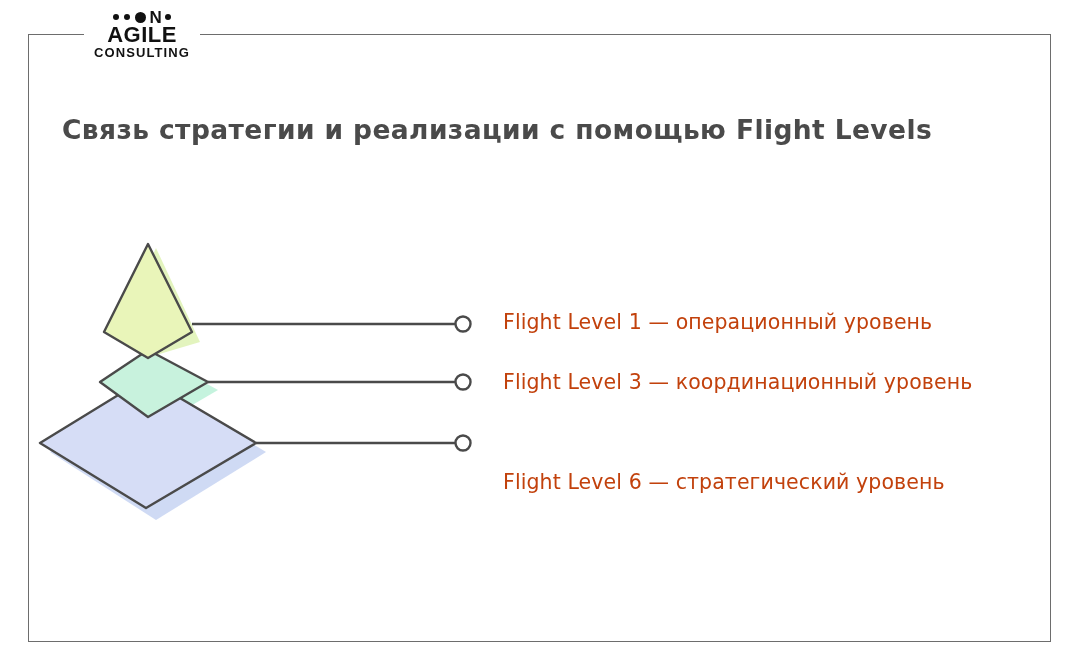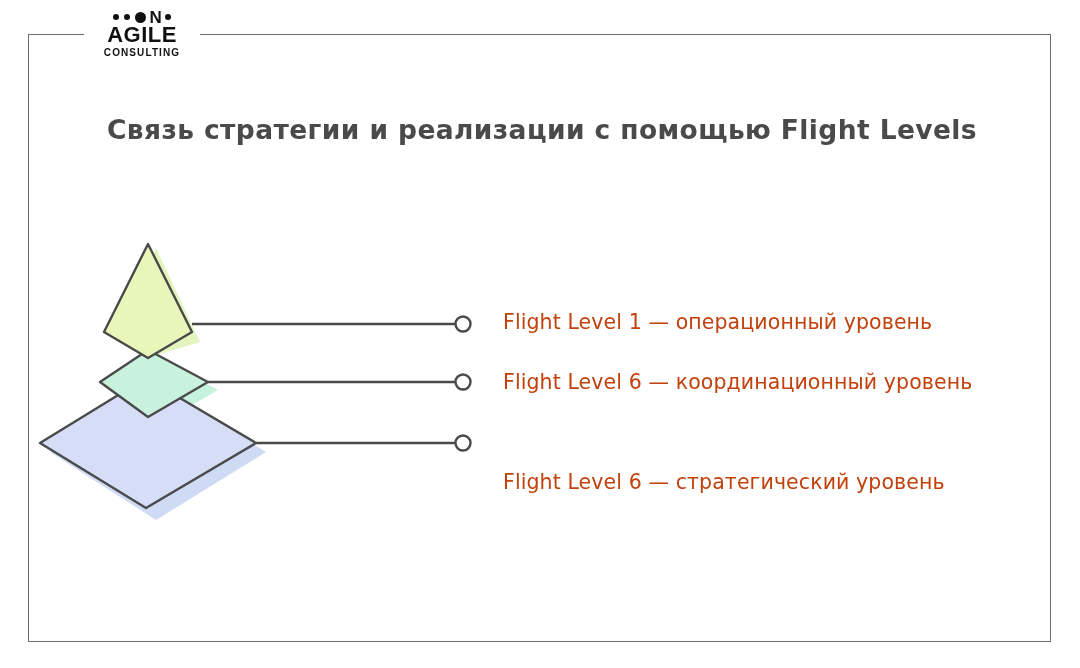--- a/index.html
+++ b/index.html
@@ -62,37 +62,36 @@
     font-weight:bold;
     font-size:22px;
     letter-spacing:0.5px;
     color:#111111;
     line-height:22px;
     text-align:center;
   }
   .logo-consulting{
     font-family:"Liberation Sans", sans-serif;
     font-weight:bold;
-    font-size:10px;
+    font-size:13px;
     letter-spacing:1.1px;
     color:#111111;
     line-height:13px;
   }
   
   .title{
     position:absolute;
     left:62px;top:114px;
     width:960px;
     font-family:"DejaVu Sans", sans-serif;
     font-weight:bold;
     font-size:26.5px;
     letter-spacing:0.4px;
     color:#4a4a4a;
     white-space:nowrap;
-    text-align:center;
   }
   
   .diagram{
     position:absolute;
     left:28px;top:230px;
     width:470px;height:300px;
   }
   
   .legend{
     position:absolute;
@@ -151,17 +150,17 @@
     <line x1="180" y1="152" x2="428" y2="152" stroke="#4a4a4a" stroke-width="2.4"></line>
     <line x1="228" y1="213" x2="428" y2="213" stroke="#4a4a4a" stroke-width="2.4"></line>
 
     <circle cx="435" cy="94" r="7.5" fill="#ffffff" stroke="#4a4a4a" stroke-width="2.4"></circle>
     <circle cx="435" cy="152" r="7.5" fill="#ffffff" stroke="#4a4a4a" stroke-width="2.4"></circle>
     <circle cx="435" cy="213" r="7.5" fill="#ffffff" stroke="#4a4a4a" stroke-width="2.4"></circle>
   </svg>
 
   <div class="legend">
     <div class="legend-item i1">Flight Level 1 — операционный уровень</div>
-    <div class="legend-item i2">Flight Level 6 — координационный уровень</div>
+    <div class="legend-item i2">Flight Level 3 — координационный уровень</div>
     <div class="legend-item i3">Flight Level 6 — стратегический уровень</div>
   </div>
 
 </div>
 
 </body></html>

